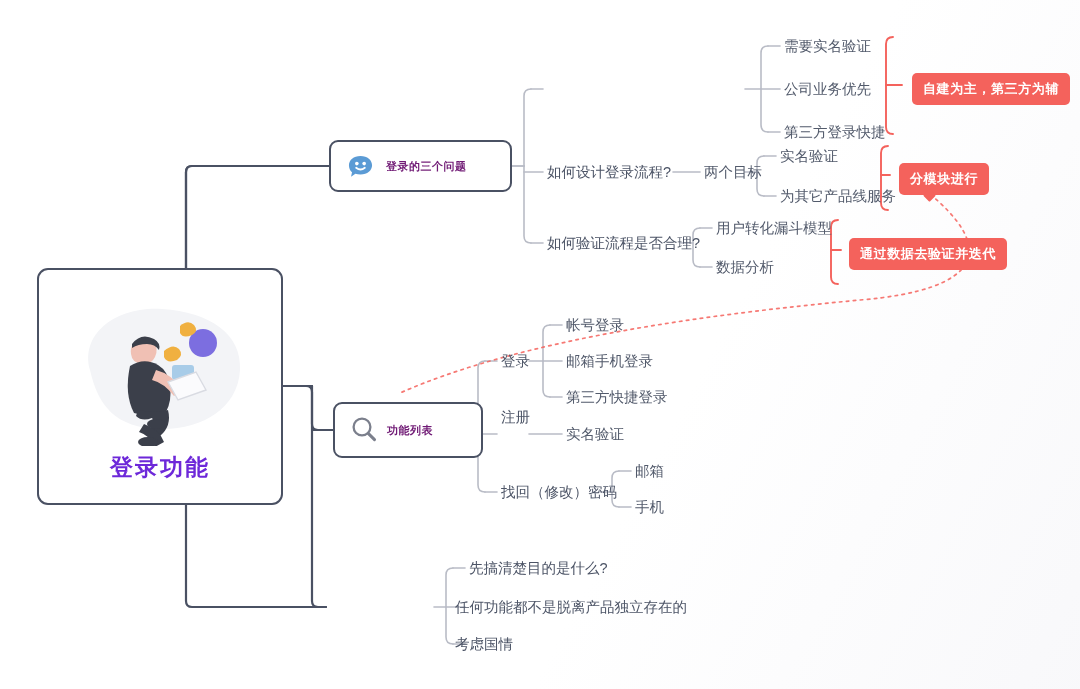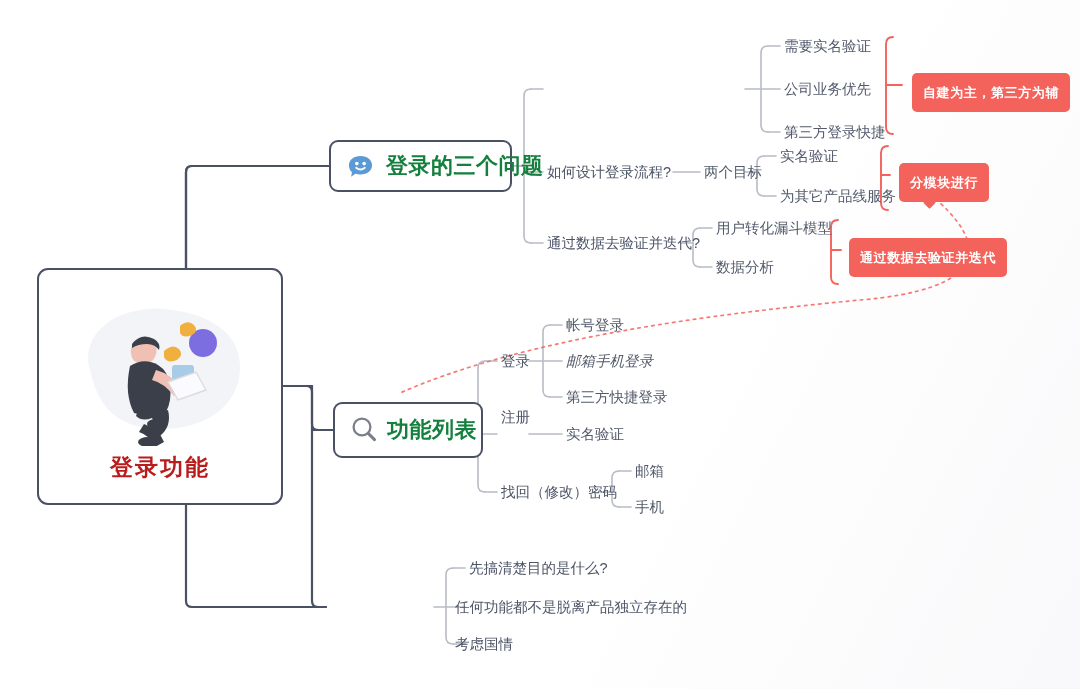--- a/index.html
+++ b/index.html
@@ -17,46 +17,46 @@
   }
   svg.wires{position:absolute;left:0;top:0;width:1080px;height:689px;overflow:visible;}
 
   
   .node{
     position:absolute;box-sizing:border-box;
     border:2px solid #4a5163;border-radius:9px;background:#fff;
     display:flex;align-items:center;
   }
   .node-label{
-    font-size:22px;color:#15803d;font-weight:700;letter-spacing:.5px;white-space:nowrap;
+    font-size:11px;color:#701a75;font-weight:700;letter-spacing:.5px;white-space:nowrap;
   }
   .ico{flex:0 0 auto;display:flex;align-items:center;justify-content:center;}
 
   
   #root-node{
     left:37px;top:268px;width:246px;height:237px;border-radius:11px;
     flex-direction:column;justify-content:center;
   }
   #root-illus{width:200px;height:150px;position:relative;margin-top:6px;}
-  #root-title{font-size:23px;color:#b91c1c;font-weight:700;letter-spacing:2px;margin-top:6px;}
+  #root-title{font-size:23px;color:#6d28d9;font-weight:700;letter-spacing:2px;margin-top:6px;}
 
   
   #node-q{left:329px;top:140px;width:183px;height:52px;padding-left:16px;gap:12px;}
   #node-f{left:333px;top:402px;width:150px;height:56px;padding-left:14px;gap:8px;font-family:Liberation Serif, serif;}
   #node-s{left:326px;top:582px;width:108px;height:50px;padding-left:14px;gap:10px;}
 
   
   .leaf{position:absolute;font-size:14.5px;color:#525a6b;white-space:nowrap;line-height:1;}
   .leaf.l2{color:#4c5466;}
 
   
   .badge{
     position:absolute;background:#f4625c;border-radius:5px;color:#fff;
     font-size:13px;font-weight:700;letter-spacing:.6px;white-space:nowrap;
-    display:flex;align-items:center;justify-content:center;padding:0 11px;height:39px;
+    display:flex;align-items:center;justify-content:center;padding:0 11px;height:32px;
   }
   .badge .tail{
     position:absolute;left:26px;bottom:-5px;width:9px;height:9px;background:#f4625c;
     transform:rotate(45deg);border-radius:1px;
   }
 </style>
 </head>
 <body>
 
 <div id="stage">
@@ -215,39 +215,39 @@
       <svg width="30" height="30" viewBox="0 0 30 30">
         <circle cx="13" cy="12" r="8.4" fill="none" stroke="#7b7f8c" stroke-width="2.3"></circle>
         <path d="M19.2 18.4 L25.5 24.6" stroke="#7b7f8c" stroke-width="3" stroke-linecap="round"></path>
       </svg>
     </span>
     <span class="node-label">功能列表</span>
   </div>
 
 
   <div class="leaf l2" style="left:547px;top:165px;">如何设计登录流程?</div>
-  <div class="leaf l2" style="left:547px;top:236px;">通过数据去验证并迭代?</div>
+  <div class="leaf l2" style="left:547px;top:236px;">如何验证流程是否合理?</div>
 
   <div class="leaf" style="left:784px;top:39px;">需要实名验证</div>
   <div class="leaf" style="left:784px;top:82px;">公司业务优先</div>
   <div class="leaf" style="left:784px;top:125px;text-align:center;">第三方登录快捷</div>
 
   <div class="leaf" style="left:704px;top:165px;">两个目标</div>
   <div class="leaf" style="left:780px;top:149px;">实名验证</div>
   <div class="leaf" style="left:780px;top:189px;">为其它产品线服务</div>
 
   <div class="leaf" style="left:716px;top:221px;">用户转化漏斗模型</div>
   <div class="leaf" style="left:716px;top:260px;">数据分析</div>
 
   <div class="leaf l2" style="left:501px;top:354px;">登录</div>
   <div class="leaf l2" style="left:501px;top:410px;">注册</div>
   <div class="leaf l2" style="left:501px;top:485px;">找回（修改）密码</div>
 
   <div class="leaf" style="left:566px;top:318px;">帐号登录</div>
-  <div class="leaf" style="left:566px;top:354px;font-style:italic;">邮箱手机登录</div>
+  <div class="leaf" style="left:566px;top:354px;">邮箱手机登录</div>
   <div class="leaf" style="left:566px;top:390px;">第三方快捷登录</div>
 
   <div class="leaf" style="left:566px;top:427px;">实名验证</div>
 
   <div class="leaf" style="left:635px;top:464px;">邮箱</div>
   <div class="leaf" style="left:635px;top:500px;">手机</div>
 
   <div class="leaf l2" style="left:469px;top:561px;">先搞清楚目的是什么?</div>
   <div class="leaf l2" style="left:455px;top:600px;">任何功能都不是脱离产品独立存在的</div>
   <div class="leaf l2" style="left:455px;top:637px;">考虑国情</div>

